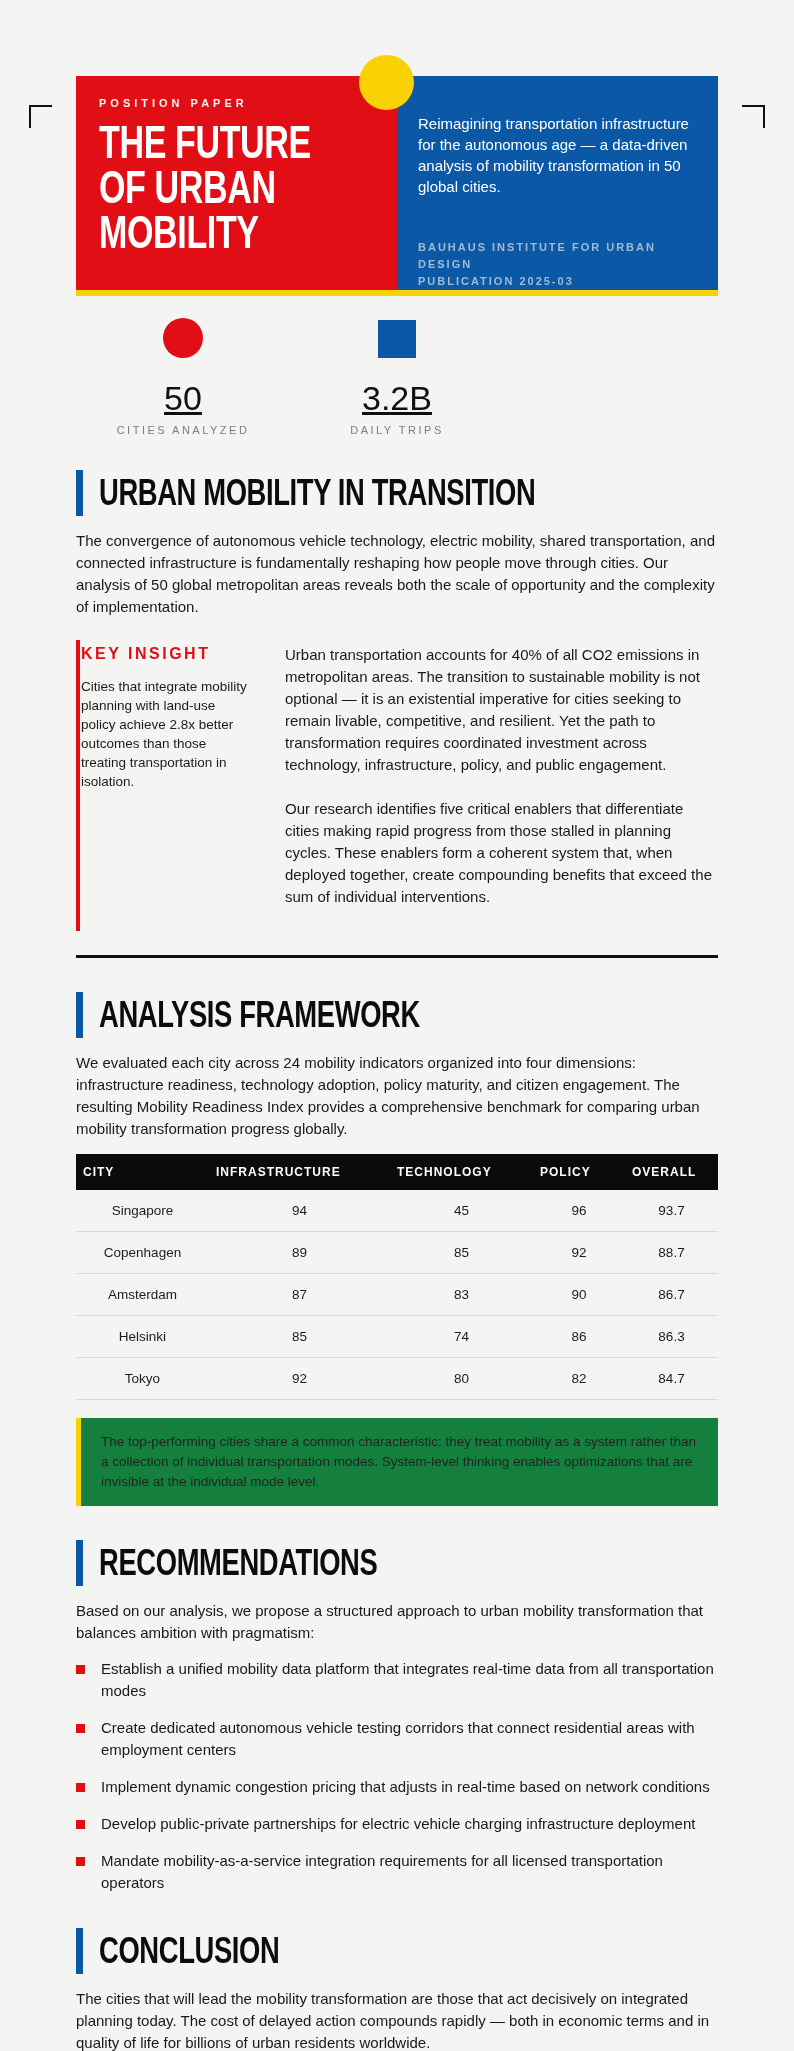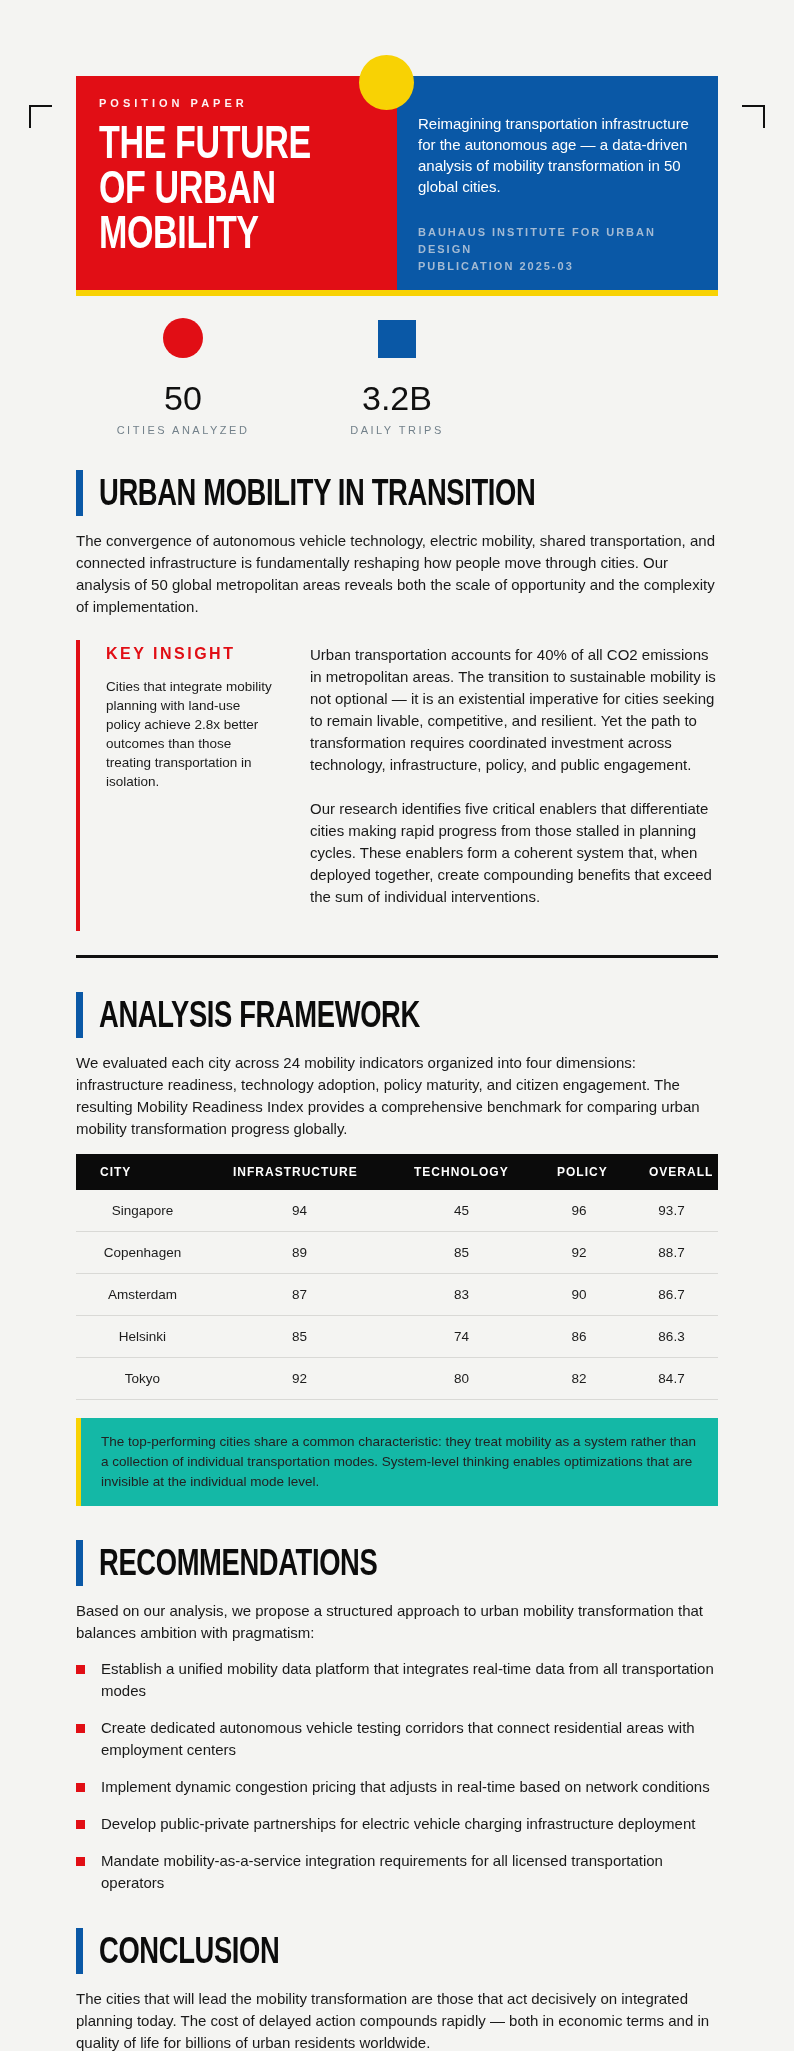--- a/index.html
+++ b/index.html
@@ -12,54 +12,54 @@
   .crop.tr{right:29px;top:29px;border-right-width:2px;border-top-width:2px;}
 
   
   .hero{position:relative;display:flex;margin:76px 76px 0;}
   .hero-red{width:50%;box-sizing:border-box;background:#e10e15;padding:21px 22px 28px 23px;min-height:214px;}
   .hero-blue{width:50%;box-sizing:border-box;background:#0a58a6;padding:37px 22px 0 21px;min-height:214px;color:#fff;}
   .hero-dot{position:absolute;left:283px;top:-21px;width:55px;height:55px;border-radius:50%;background:#f8d204;}
   .kicker{color:rgba(255,255,255,.95);font-size:11px;letter-spacing:4px;font-weight:bold;margin:0 0 11px 0;}
   .hero-title{color:#fff;font-weight:bold;font-size:46px;line-height:45px;}
   .cond{display:inline-block;transform:scaleX(0.74);transform-origin:0 60%;white-space:nowrap;letter-spacing:-0.5px;}
-  .hero-abstract{font-size:15px;line-height:21px;margin:0 0 27px 0;}
+  .hero-abstract{font-size:15px;line-height:21px;margin:0 0 42px 0;}
   .hero-org{font-size:11px;letter-spacing:2px;line-height:17px;color:#a3bad3;font-weight:bold;}
   .yellow-bar{height:6px;background:#f8d204;margin:0 76px;}
 
   
   .stats{display:grid;grid-template-columns:1fr 1fr 1fr;margin:22px 76px 0;text-align:center;}
   .stat-shape{height:40px;display:flex;justify-content:center;align-items:flex-end;margin-bottom:23px;}
   .shape-circle{width:40px;height:40px;border-radius:50%;background:#e10e15;}
   .shape-square{width:38px;height:38px;background:#0a58a6;}
   .shape-triangle{width:0;height:0;border-left:21px solid transparent;border-right:21px solid transparent;border-bottom:40px solid #f8d204;}
-  .stat-value{font-size:34px;line-height:34px;color:#101010;}
+  .stat-value{font-size:34px;line-height:34px;color:#101010;text-decoration:underline;}
   .stat-label{margin-top:9px;font-size:11px;letter-spacing:2.5px;color:#72808a;}
 
   
   .section{margin:0 76px;}
   .sec-head{margin-top:34px;border-left:7px solid #0a58a6;padding-left:16px;height:46px;display:flex;align-items:center;}
   .sec-title{font-size:37px;font-weight:bold;color:#0c0c0c;}
   .body-p{font-size:15px;line-height:22px;margin:14px 0 0 0;color:#191919;}
 
   
-  .insight{margin-top:22px;border-left:4px solid #e10e15;padding-left:26px;display:grid;grid-template-columns:172px 1fr;column-gap:32px;}
+  .insight{margin-top:22px;border-left:4px solid #e10e15;padding-left:1px;display:grid;grid-template-columns:172px 1fr;column-gap:32px;}
   .insight-title{color:#e10e15;font-weight:bold;font-size:16px;letter-spacing:2.5px;margin:5px 0 14px;}
   .insight-note{font-size:13.5px;line-height:19px;color:#1b1b1b;}
   .insight-body p{font-size:15px;line-height:22px;margin:4px 0 22px;color:#191919;}
   .insight-body p:last-child{margin-bottom:23px;}
 
   .divider{margin:24px 76px 0;height:3px;background:#101010;}
 
   
   .mtable{width:100%;border-collapse:collapse;margin-top:14px;table-layout:fixed;}
-  .mtable th{background:#0b0b0b;color:#fff;text-align:left;font-size:12px;letter-spacing:1px;padding:11px 24px;font-weight:bold;}
+  .mtable th{background:#0b0b0b;color:#fff;text-align:left;font-size:12px;letter-spacing:1px;padding:11px 7px;font-weight:bold;}
   .mtable td{font-size:13.5px;padding:13px 12px;border-bottom:1px solid #d9d9d6;color:#1c1c1c;background:transparent;text-align:center;}
 
-  .callout{margin-top:18px;background:#14b8a6;border-left:5px solid #f8d204;padding:14px 20px;font-size:13.5px;line-height:20px;color:#222;}
+  .callout{margin-top:18px;background:#15803d;border-left:5px solid #f8d204;padding:14px 20px;font-size:13.5px;line-height:20px;color:#222;}
 
   
   .bullets{margin-top:14px;}
   .bullet{display:flex;margin-bottom:15px;}
   .bullet-sq{flex:0 0 auto;width:9px;height:9px;background:#e10e15;margin:7px 16px 0 0;}
   .bullet-text{font-size:15px;line-height:22px;color:#191919;}
 </style>
 </head>
 <body>
 

